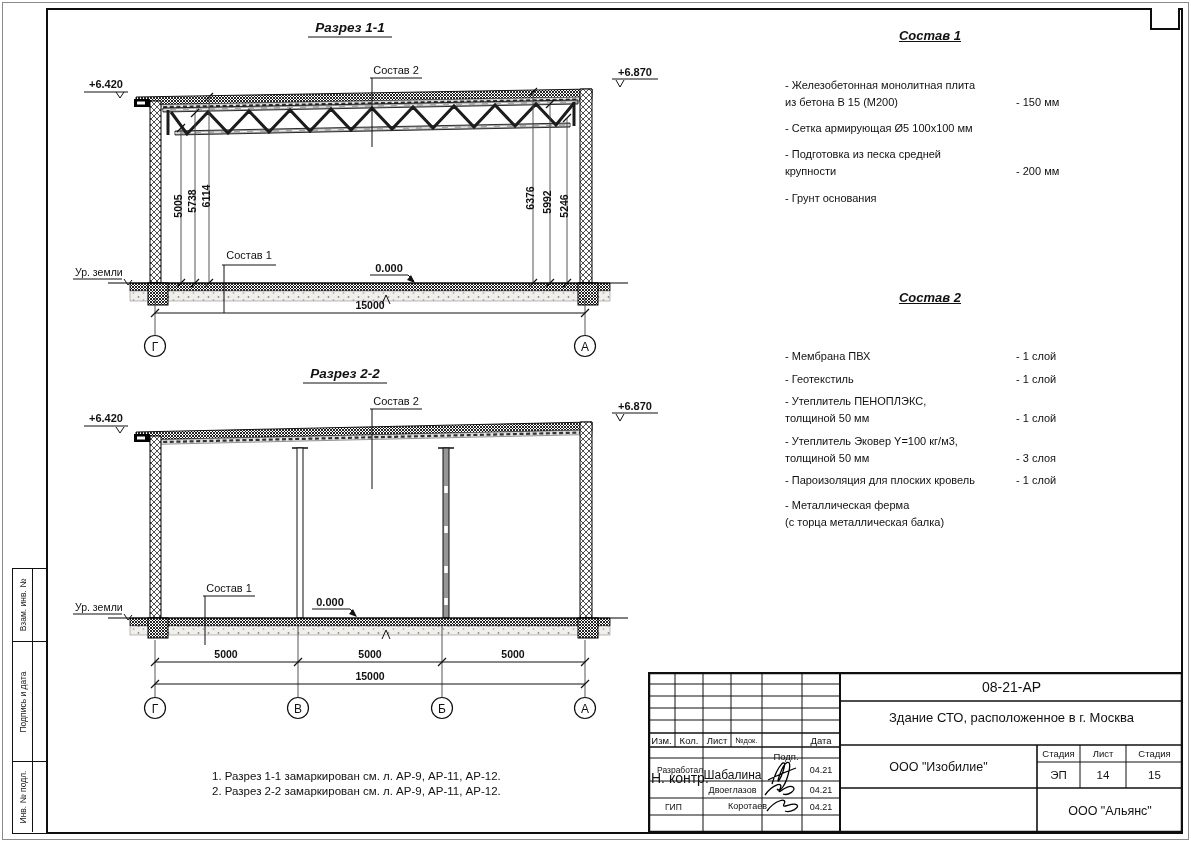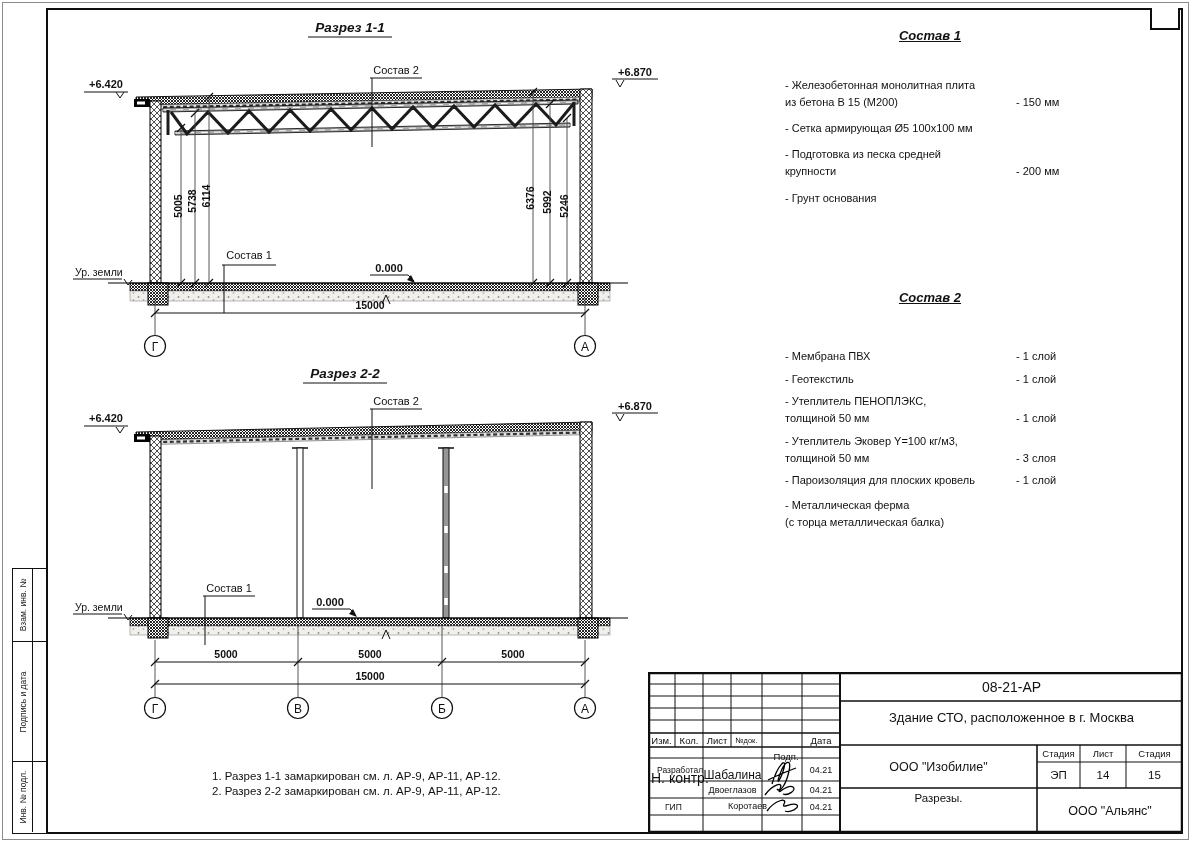--- a/index.html
+++ b/index.html
@@ -403,16 +403,15 @@
 
     <div class="tb-label" style="left:192px;top:0;width:343px;height:29px;font-size:14px;">08-21-АР</div>
     <div class="tb-label" style="left:192px;top:29px;width:343px;height:32px;font-size:13px;">Здание СТО, расположенное в г. Москва</div>
     <div class="tb-label" style="left:192px;top:73px;width:197px;height:43px;font-size:12.5px;">ООО "Изобилие"</div>
     <div class="tb-label" style="left:389px;top:73px;width:43px;height:17px;font-size:9.5px;">Стадия</div>
     <div class="tb-label" style="left:432px;top:73px;width:46px;height:17px;font-size:9.5px;">Лист</div>
     <div class="tb-label" style="left:478px;top:73px;width:57px;height:17px;font-size:9.5px;">Стадия</div>
     <div class="tb-label" style="left:389px;top:90px;width:43px;height:26px;font-size:11.5px;">ЭП</div>
     <div class="tb-label" style="left:432px;top:90px;width:46px;height:26px;font-size:11.5px;">14</div>
     <div class="tb-label" style="left:478px;top:90px;width:57px;height:26px;font-size:11.5px;">15</div>
-    <div class="tb-label" style="left:192px;top:116px;width:197px;height:45px;font-size:11.5px;align-items:flex-start;padding-top:4px;">Разрезы.</div>
     <div class="tb-label" style="left:389px;top:116px;width:146px;height:45px;font-size:12.5px;">ООО "Альянс"</div>
   </div>
 </div>
 
 </body></html>

